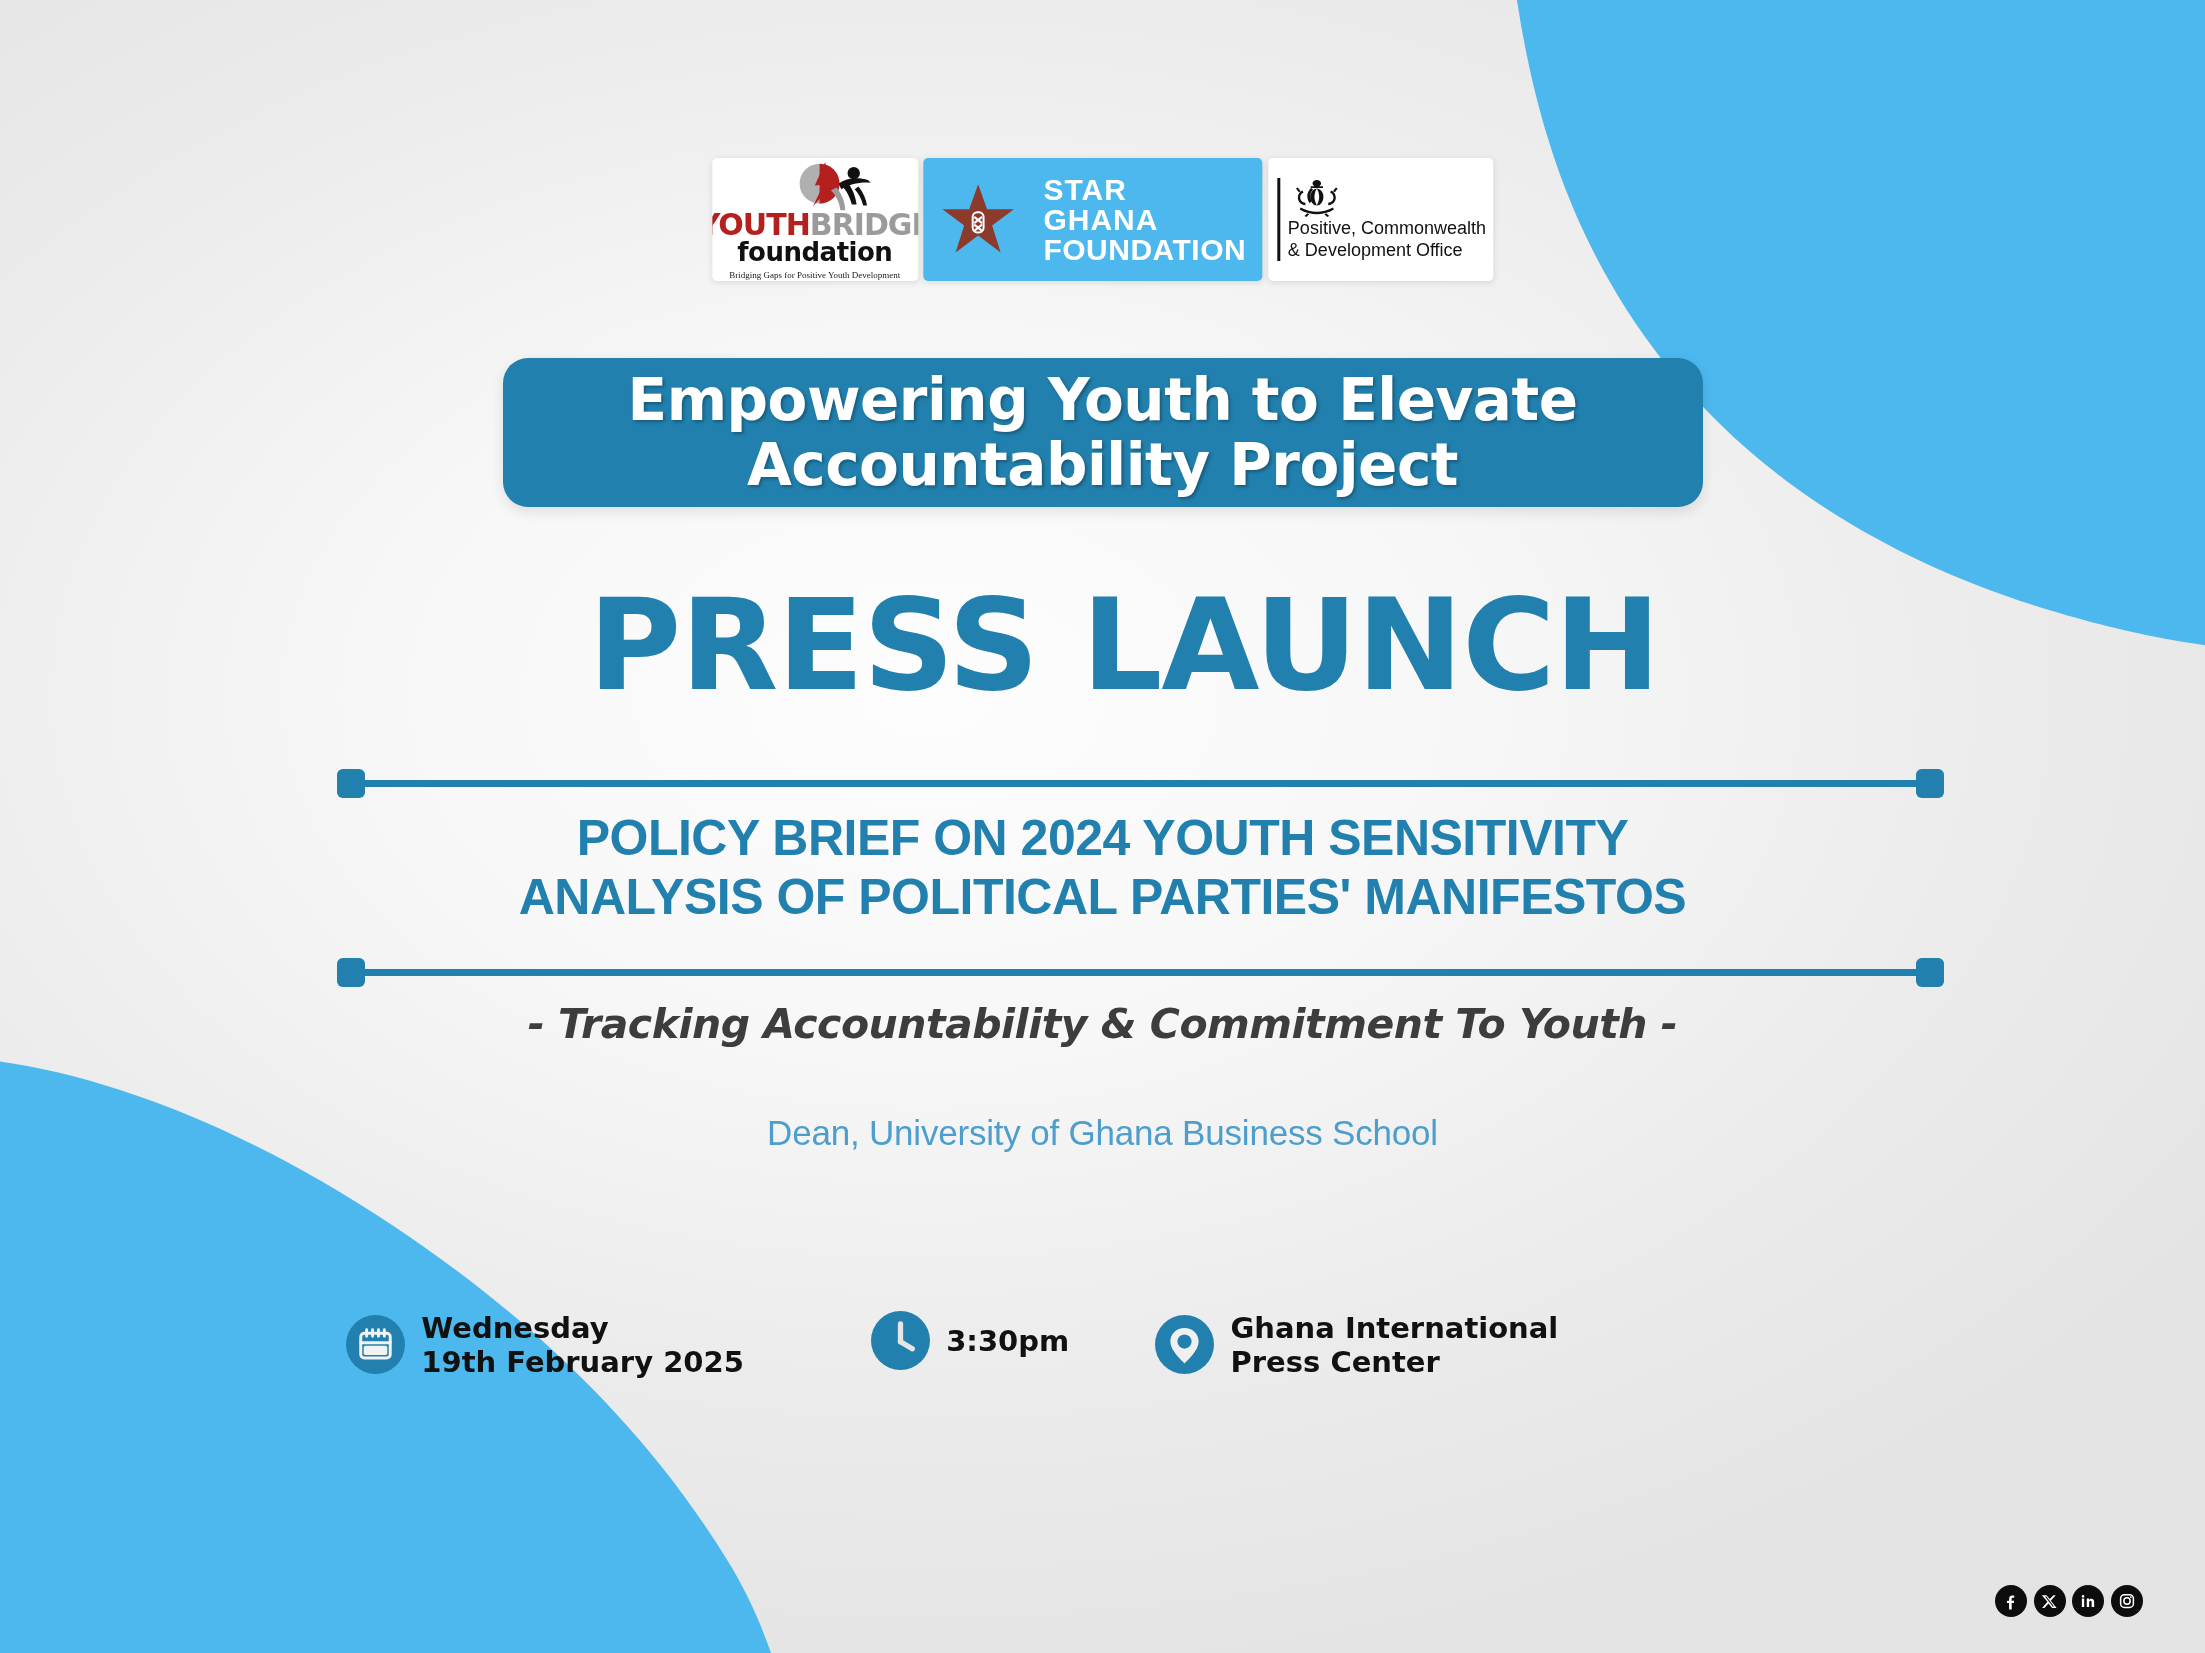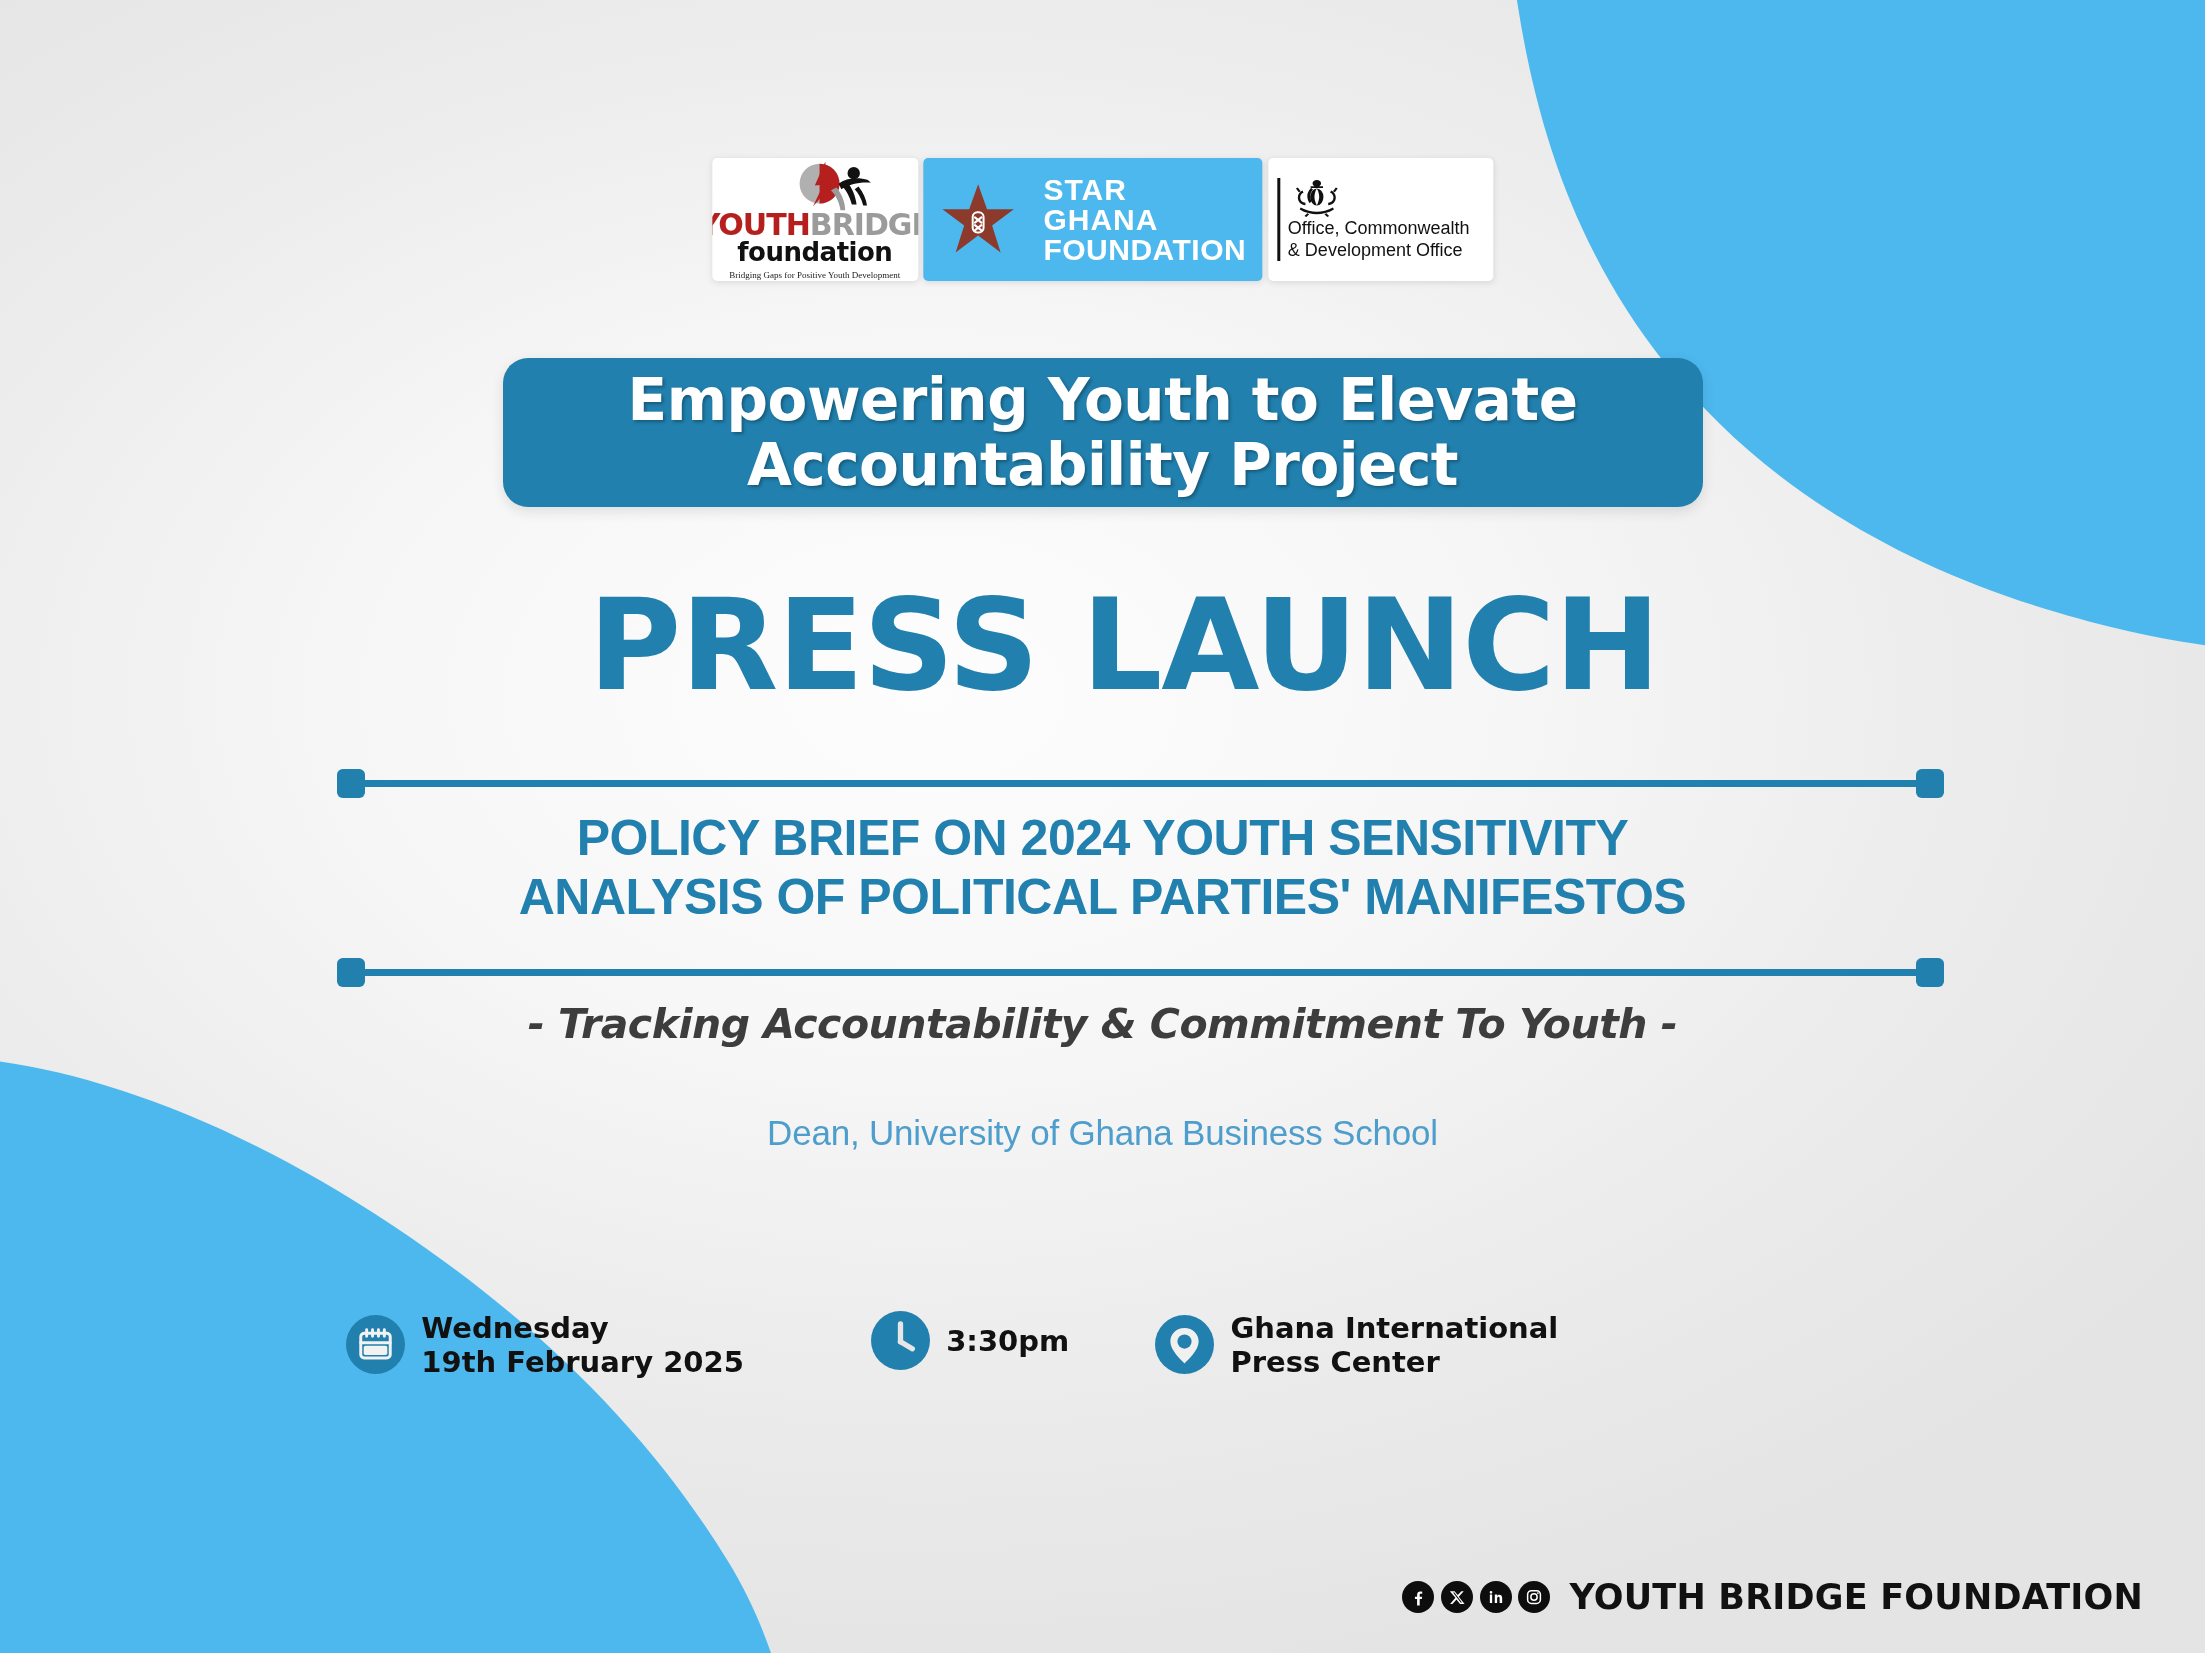--- a/index.html
+++ b/index.html
@@ -265,21 +265,21 @@
               <path d="M60,22 c-4,6 -5,14 -5,18 c0,5 2,12 5,18 c3,-6 5,-13 5,-18 c0,-4 -1,-12 -5,-18 Z" fill="#fff"></path>
               <path d="M46,38 c0,-8 6,-14 6,-14 l-4,-3 c0,0 -8,7 -8,17 c0,9 5,15 5,15 l4,-4 c0,0 -3,-5 -3,-11 Z"></path>
               <path d="M30,26 c-6,2 -10,8 -10,15 c0,9 7,16 16,16 l0,-5 c-6,0 -11,-5 -11,-11 c0,-5 3,-9 7,-10 Z"></path>
               <path d="M90,26 c6,2 10,8 10,15 c0,9 -7,16 -16,16 l0,-5 c6,0 11,-5 11,-11 c0,-5 -3,-9 -7,-10 Z"></path>
               <path d="M22,30 l-6,-8 l4,-2 l6,8 Z"></path>
               <path d="M98,30 l6,-8 l-4,-2 l-6,8 Z"></path>
               <path d="M26,62 c10,6 24,9 34,9 c10,0 24,-3 34,-9 l2,4 c-11,7 -25,10 -36,10 c-11,0 -25,-3 -36,-10 Z"></path>
               <path d="M40,74 l-6,6 l4,2 l6,-6 Z M80,74 l6,6 l-4,2 l-6,-6 Z"></path>
             </g>
           </svg>
-          <div class="fcdo-text">Office, Commonwealth</div>
+          <div class="fcdo-text">Positive, Commonwealth</div>
           <div class="fcdo-text">&amp; Development Office</div>
         </div>
       </div>
     </div>
 
   </div>
 
   <div class="project-banner">
     <div class="project-banner-text">
       <div>Empowering Youth to Elevate</div>
@@ -386,17 +386,16 @@
 
       <span class="social-badge">
         <svg width="18" height="18" viewBox="0 0 24 24" fill="none" stroke="#fff" stroke-width="2">
           <rect x="3.5" y="3.5" width="17" height="17" rx="5"></rect>
           <circle cx="12" cy="12" r="4.2"></circle>
           <circle cx="17.2" cy="6.8" r="1.2" fill="#fff" stroke="none"></circle>
         </svg>
       </span>
 
     </div>
-    <div class="footer-name">YOUTH BRIDGE FOUNDATION</div>
   </div>
 
 </div>
 
 
 </body></html>

